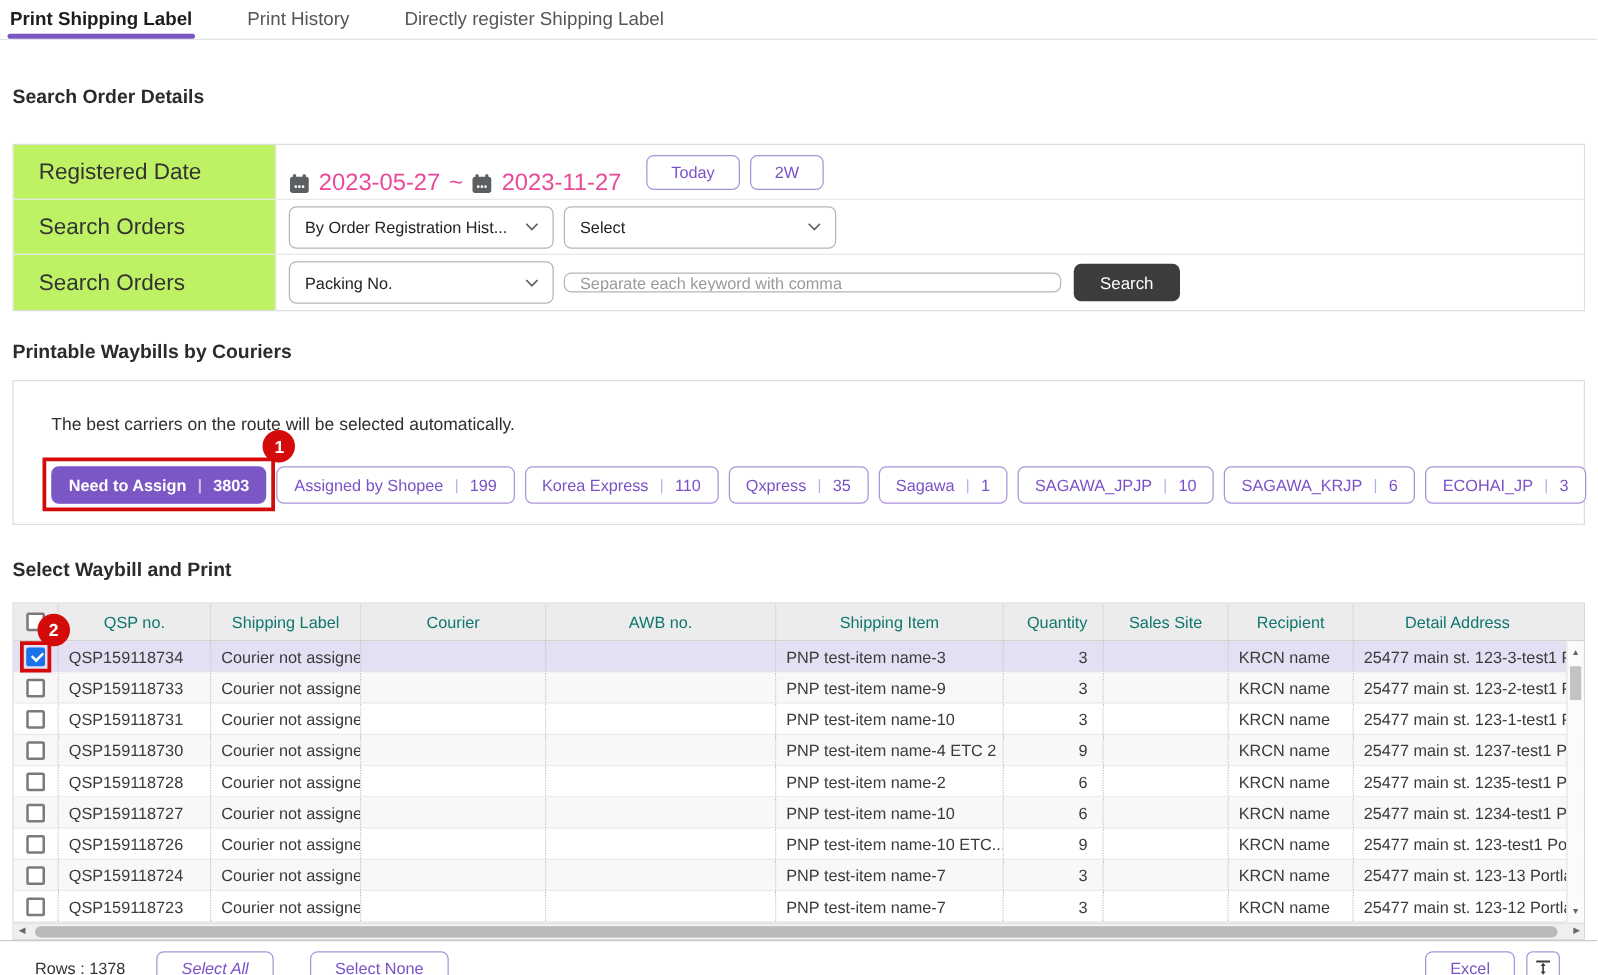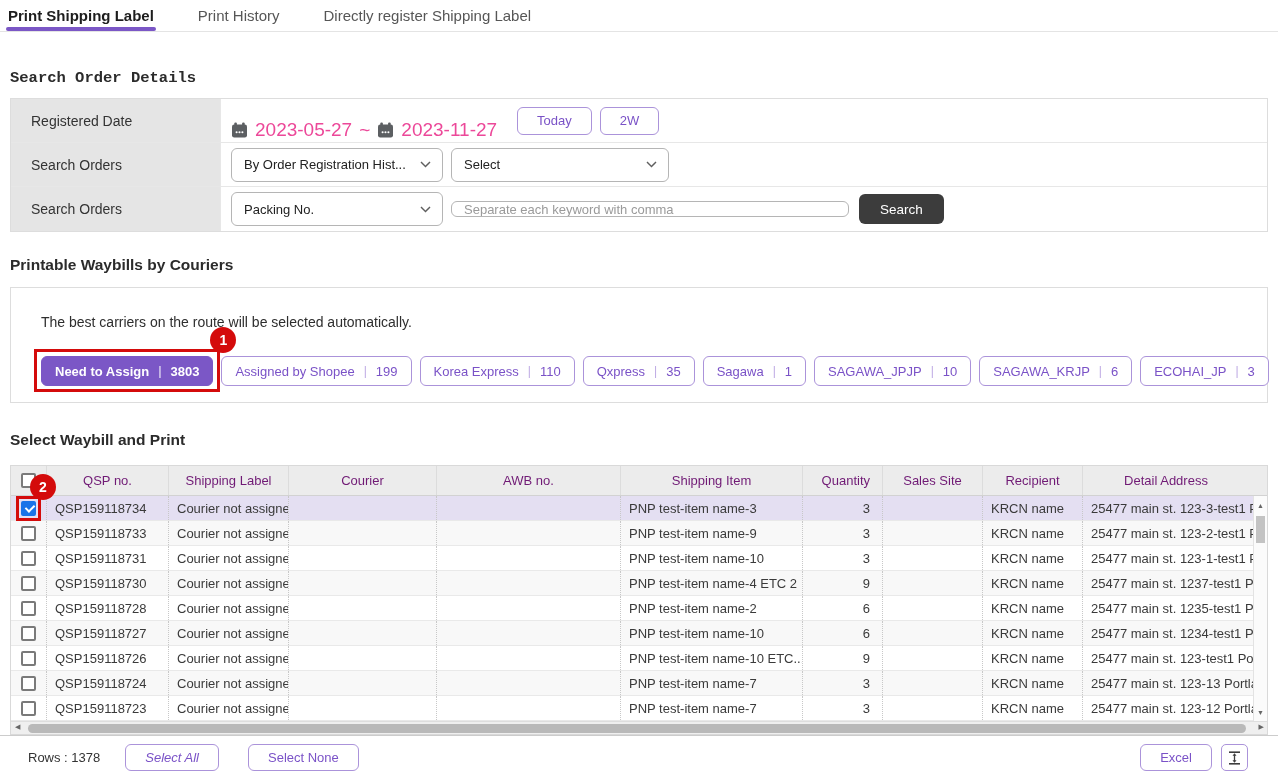--- a/index.html
+++ b/index.html
@@ -10,30 +10,30 @@
   .tabbar { display:flex; gap:44px; padding:0 8px; height:32px; align-items:center;
     border-bottom:1px solid #e4e4e4; }
   .tab { font-size:15px; color:#565656; cursor:pointer; position:relative; height:100%;
     display:flex; align-items:center; }
   .tab.active { color:#1d1d1d; font-weight:bold; }
   .tab.active::after { content:""; position:absolute; left:-2px; right:-2px; bottom:0;
     height:4px; background:var(--accent); border-radius:2px; }
 
   
   .sec-h { font-size:15.5px; font-weight:bold; color:#2b2b2b; margin-left:10px; }
-  #h-search { margin-top:37px; margin-bottom:11px;font-family:Liberation Mono, monospace; }
+  #h-search { margin-top:37px; margin-bottom:28px; }
   #h-couriers { margin-top:24px; margin-bottom:13px; }
   #h-waybill { margin-top:28px; margin-bottom:16px; }
 
   
   .form-table { margin:0 10px; border:1px solid #ddd; }
   .form-row { display:flex; height:44px; align-items:stretch; border-bottom:1px solid #e7e7e7; background:#fff; }
   .form-row:last-child { border-bottom:none; }
-  .form-label { width:210px; background:#e5e5e5; display:flex; align-items:center;
-    padding-left:20px; font-size:14px; color:#333; border-right:1px solid #e7e7e7; flex:none; }
+  .form-label { width:210px; background:#bef264; display:flex; align-items:center;
+    padding-left:20px; font-size:18px; color:#333; border-right:1px solid #e7e7e7; flex:none; }
   .form-content { flex:1; display:flex; align-items:center; padding-left:10px; gap:8px; }
   .date-group { display:flex; align-items:center; gap:7px; font-size:19px; color:#ec4899;margin-top:18px; }
   .cal { display:inline-flex; }
   .btn-outline { border:1px solid var(--accent-border); color:var(--accent-text); background:#fff;
     border-radius:6px; font-size:13px; height:28px; padding:0 19px; display:inline-flex;
     align-items:center; justify-content:center; cursor:pointer; }
   .select { border:1px solid #b5b5b5; border-radius:6px; height:34px; background:#fff;
     display:flex; align-items:center; justify-content:space-between; padding:0 11px 0 12px;
     font-size:13px; color:#222; cursor:pointer; }
   .sel-hist { width:212px; } .sel-status { width:218px; } .sel-type { width:212px; }
@@ -58,21 +58,21 @@
     border:3px solid var(--annot-red); z-index:4; pointer-events:none; }
   .badge { position:absolute; width:26px; height:26px; background:var(--annot-red);
     border-radius:50%; color:#fff; font-size:14px; font-weight:bold; display:flex;
     align-items:center; justify-content:center; z-index:6; }
   .badge-1 { top:-29px; right:-23px; }
 
   
   .grid { margin:0 10px; border:1px solid #d9d9d9; position:relative; }
   .thead { display:flex; height:30px; background:#ececec; border-bottom:1px solid #d2d2d2; }
   .hcell { display:flex; align-items:center; justify-content:center; font-size:13px;
-    color:#701a75; border-right:1px solid #dcdcdc; flex:none; }
+    color:#0f766e; border-right:1px solid #dcdcdc; flex:none; }
   .hcell:last-child { border-right:none; flex:1; }
   .tbody { position:relative; }
   .trow { display:flex; height:25px; align-items:stretch; border-bottom:1px solid #e9e9e9;
     font-size:13px; color:#3a3a3a; background:#fff; }
   .trow:nth-child(even) { background:#f8f8f8; }
   .trow.selected { background:#e4dff2; }
   .cell { display:flex; align-items:center; border-right:1px dotted #c8c8c8; padding:0 8px;
     overflow:hidden; white-space:nowrap; flex:none; }
   .c-check { width:36px; justify-content:center; padding:0; overflow:visible; }
   .c-qsp { width:122px; } .c-label { width:120px; } .c-courier { width:148px; }

